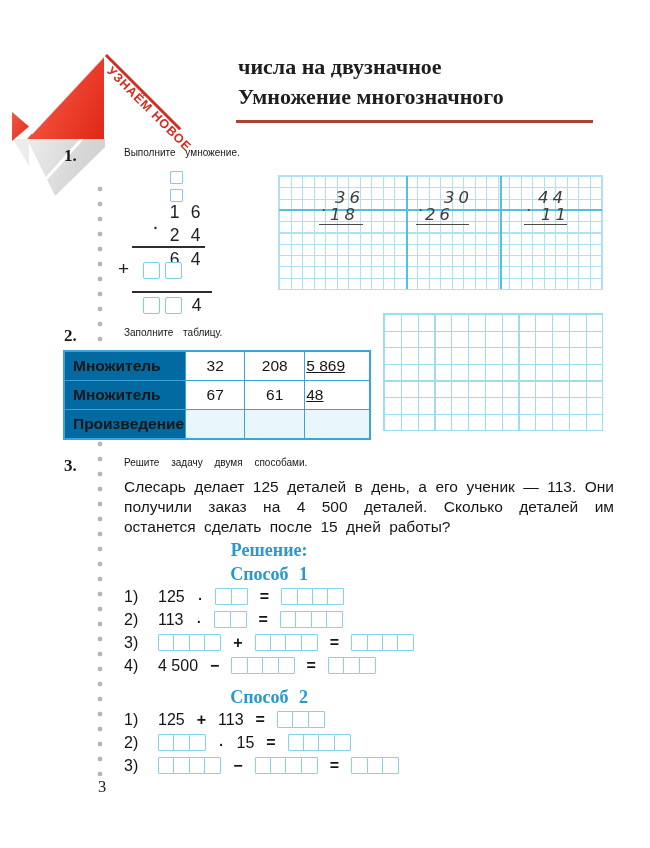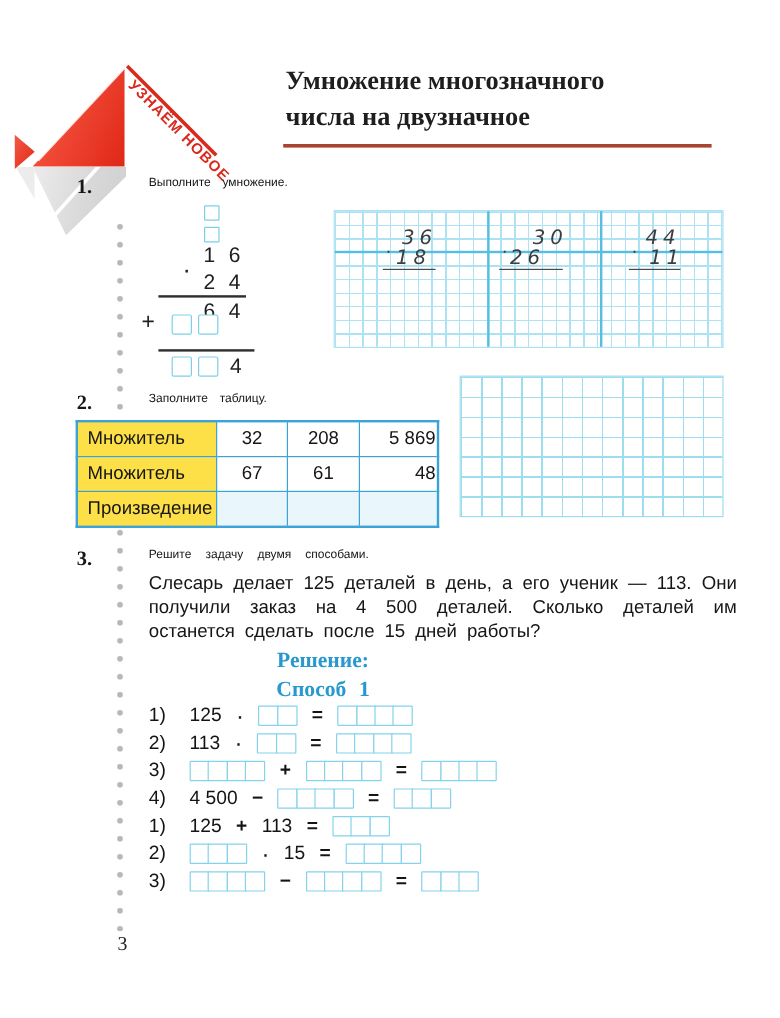--- a/index.html
+++ b/index.html
@@ -79,22 +79,22 @@
   .hw-line{font-family:"DejaVu Sans",sans-serif;font-style:italic;font-size:16.5px;line-height:16.5px;
     letter-spacing:4px;color:#3d3d3d;white-space:nowrap;}
   .hw-sign{position:absolute;left:2px;top:11px;font-size:16px;color:#3d3d3d;font-style:normal;}
   .hw1{left:319px;top:190px;width:44px;} .hw1 .hw-top{margin-left:16px;} .hw1 .hw-bot{margin-left:11px;}
   .hw2{left:416px;top:190px;width:53px;} .hw2 .hw-top{margin-left:28px;text-align:center;} .hw2 .hw-bot{margin-left:9px;}
   .hw3{left:524px;top:190px;width:43px;} .hw3 .hw-top{margin-left:14px;} .hw3 .hw-bot{margin-left:17px;}
 
   
   .t2{position:absolute;left:63px;top:350px;border-collapse:collapse;border:2.4px solid #3ba3d8;}
   .t2 td{border:1.6px solid #3ba3d8;height:26px;font-size:15.5px;color:#161616;background:#fff;}
-  .t2 .lab{width:106px;padding-left:8px;background:#fde047;}
-  .t2 .v1{width:56px;text-align:center;} .t2 .v2{width:57px;text-align:center;} .t2 .v3{width:62px;text-align:right;}
+  .t2 .lab{width:106px;padding-left:8px;background:#0369a1;font-weight:bold;}
+  .t2 .v1{width:56px;text-align:center;} .t2 .v2{width:57px;text-align:center;} .t2 .v3{width:62px;text-align:left;text-decoration:underline;}
   .t2 .empty{background:#e9f6fc;}
 
   
   .problem{position:absolute;left:124px;top:477px;width:490px;font-size:15.5px;line-height:20px;
     color:#161616;text-align:justify;word-spacing:4px;}
   .sol{position:absolute;left:124px;top:540px;}
   .sol-h{font-family:"Liberation Serif",serif;font-weight:700;font-size:18px;color:#2899ce;
     word-spacing:6px;height:20px;line-height:20px;margin:0 0 4px 0;text-align:center;}
   .m1h{margin-bottom:1px;}
   .m2h{margin-top:10px;margin-bottom:1px;}
@@ -117,22 +117,22 @@
     <div class="tri-gray-hl"></div>
     <div class="tri-gray2"></div>
     <div class="tri-red"></div>
     <div class="tri-red-hl"></div>
     <div class="tri-red-small"></div>
     <div class="banner-line"></div>
     <div class="banner-text">УЗНАЁМ НОВОЕ</div>
   </div>
 
   <div class="title">
+    <div>числа на двузначное</div>
     <div>Умножение многозначного</div>
-    <div>числа на двузначное</div>
   </div>
   <div class="title-rule"></div>
 
   <div class="dots"></div>
   <div class="pagenum">3</div>
 
   <div class="tnum" style="left:64px;top:146px;">1.</div>
   <div class="instr" style="left:124px;top:147px;">Выполните умножение.</div>
 
   <div class="colmult">
@@ -288,20 +288,21 @@
           <span class="box-cell"></span>
           <span class="box-cell"></span>
         </span>
         <span class="eq-op">=</span>
         <span class="box-group">
           <span class="box-cell"></span>
           <span class="box-cell"></span>
           <span class="box-cell"></span>
         </span>
       </div>
+    <div class="sol-h m2h">Способ 2</div>
     <div class="eq">
         <span class="eq-label">1)</span>
         <span class="eq-num">125</span>
         <span class="eq-op">+</span>
         <span class="eq-num">113</span>
         <span class="eq-op">=</span>
         <span class="box-group">
           <span class="box-cell"></span>
           <span class="box-cell"></span>
           <span class="box-cell"></span>

